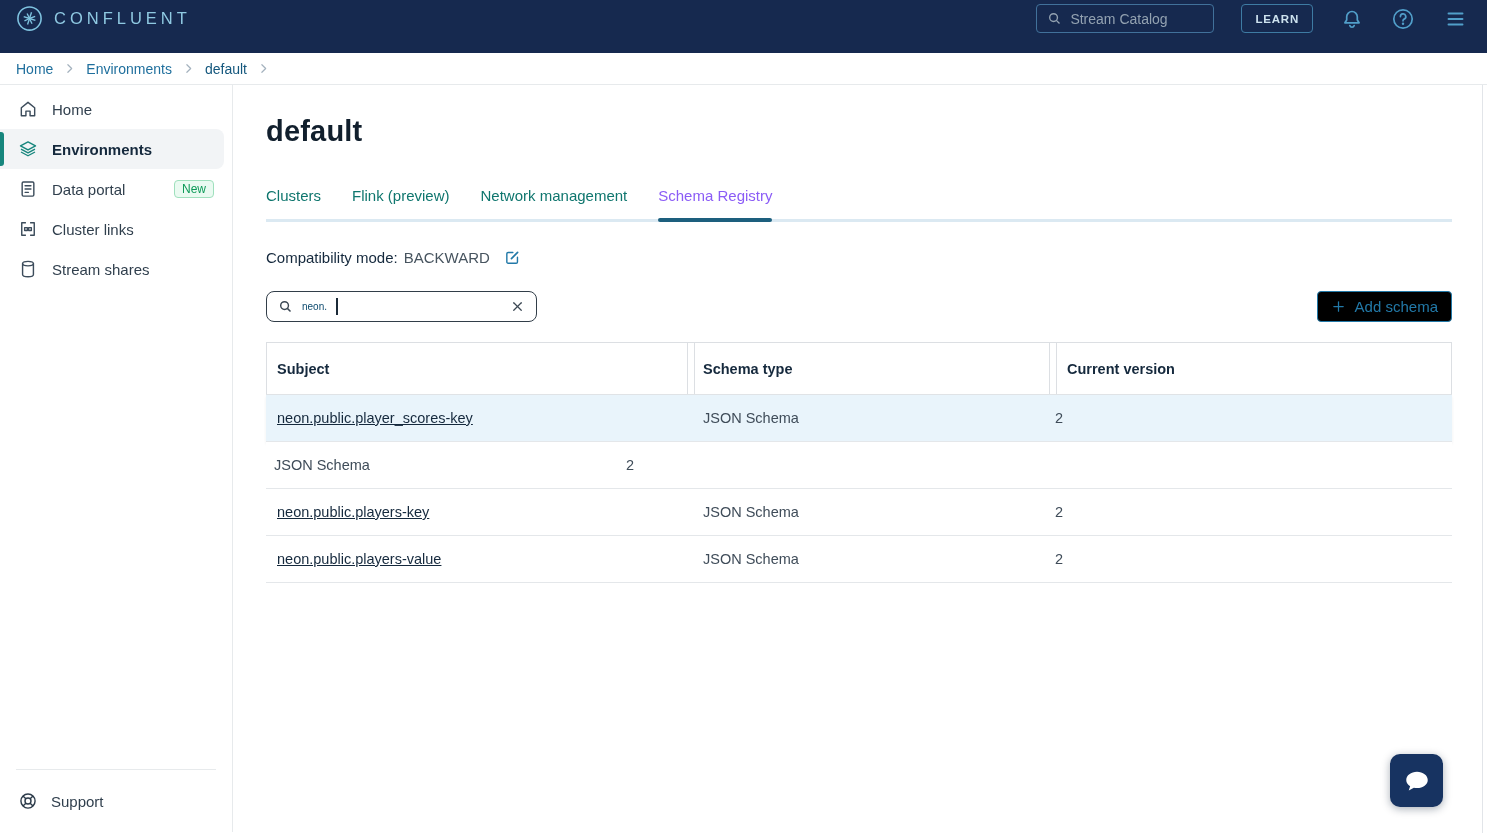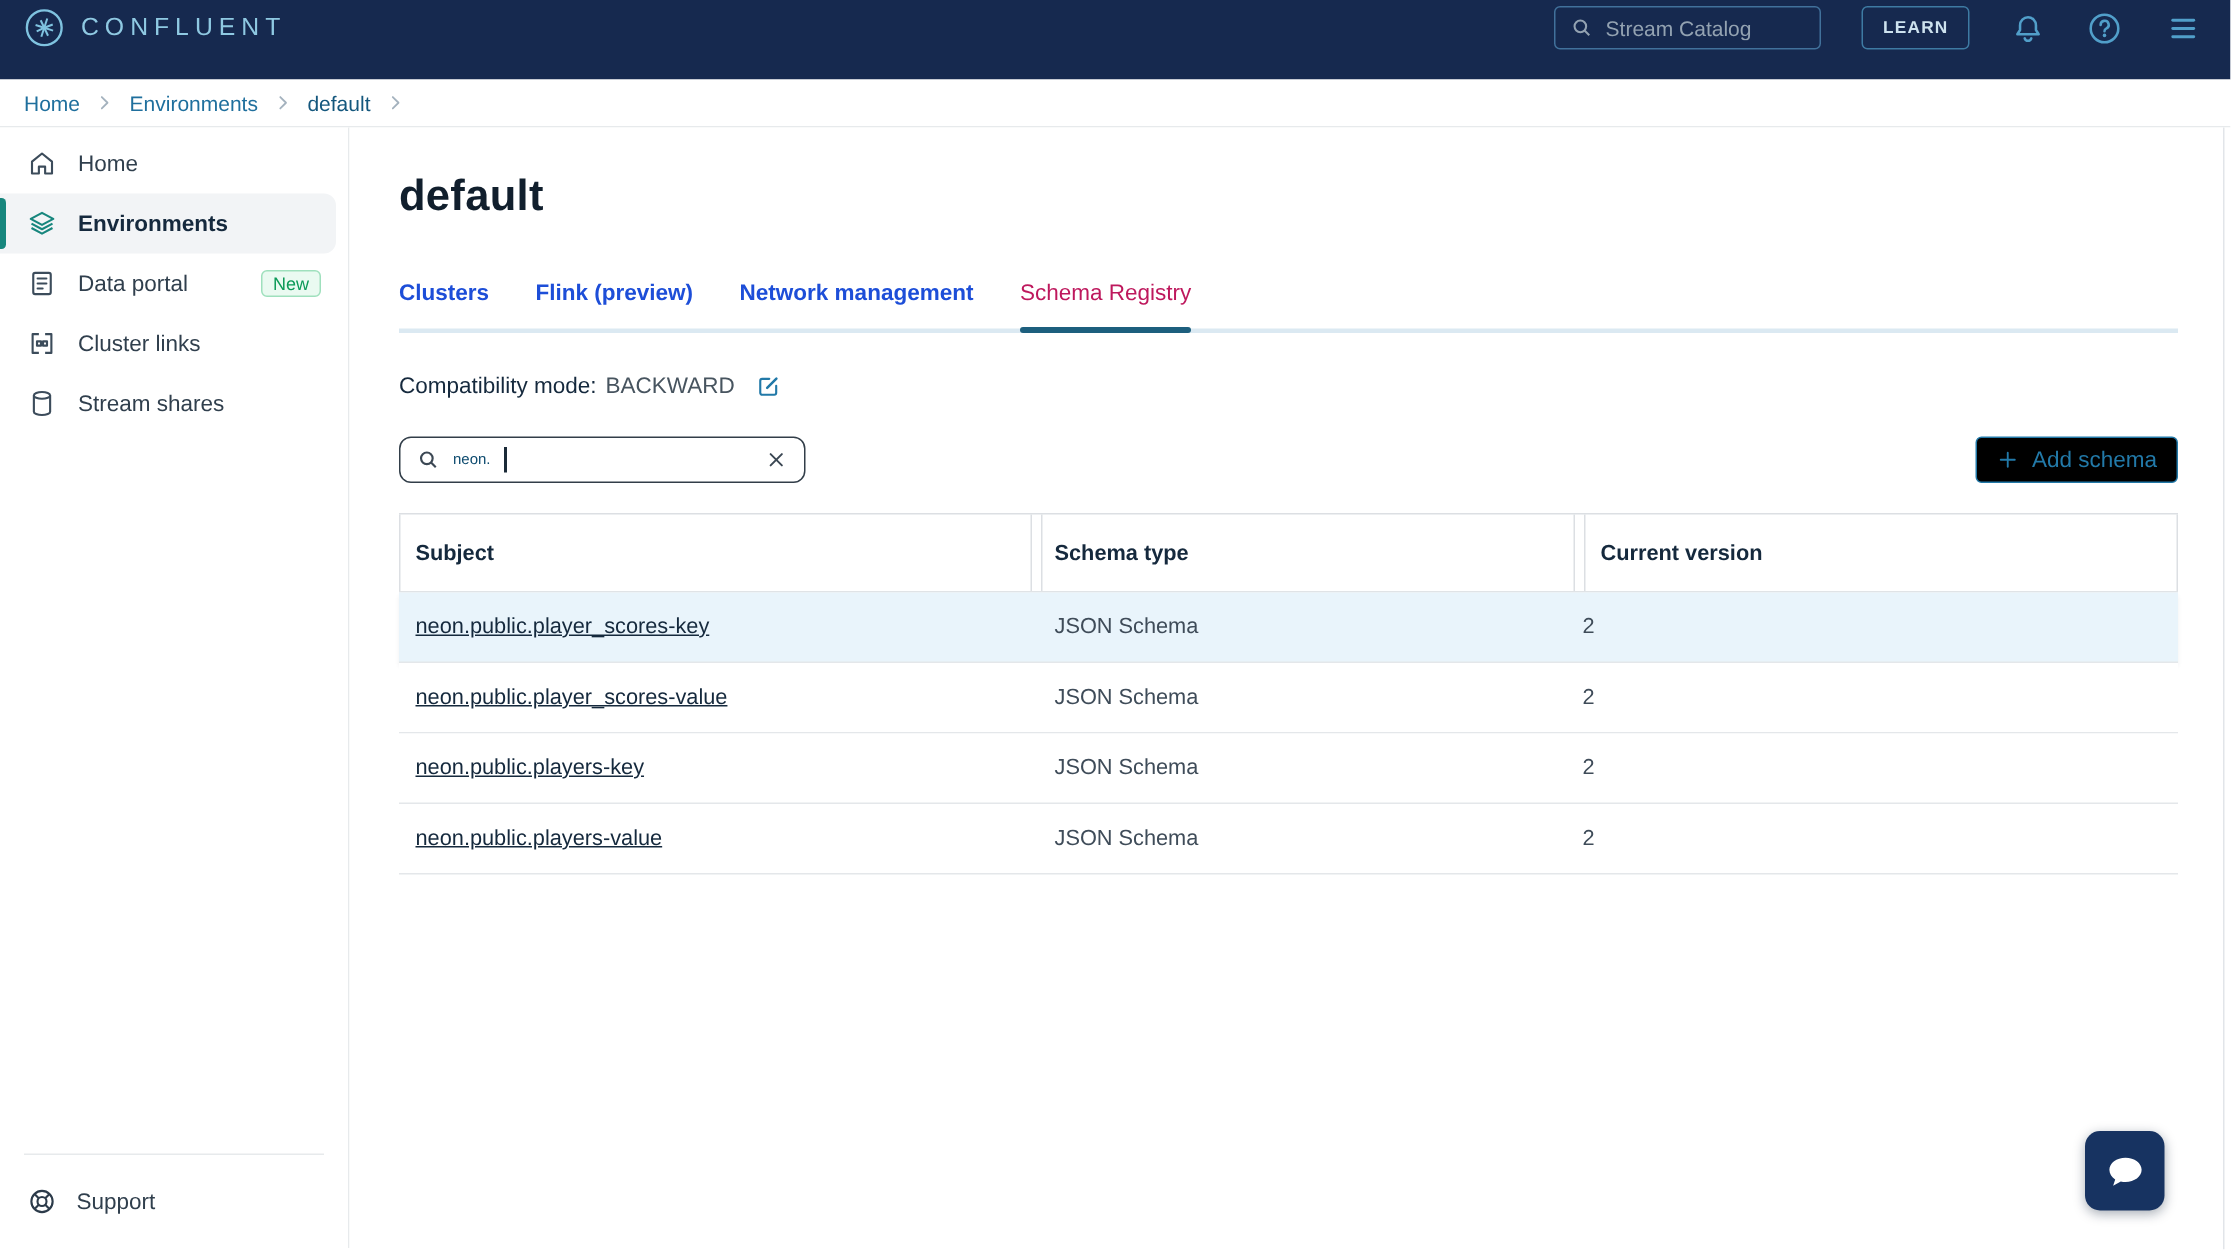--- a/index.html
+++ b/index.html
@@ -38,22 +38,22 @@
   .badge-new { margin-left: auto; margin-right: 10px; font-size: 12px; color: #0d9a58; background: #eafaf1; border: 1px solid #9fe0bd; border-radius: 4px; padding: 1px 7px; font-weight: 400; }
   .sidebar-bottom { position: absolute; left: 0; right: 0; bottom: 0; }
   .side-divider { border-top: 1px solid #e7eaec; margin: 0 16px; }
   .support-item { height: 62px; display: flex; align-items: center; gap: 13px; padding-left: 18px; font-size: 15px; color: #303f4d; cursor: pointer; }
   .support-item .s-icon { width: 20px; height: 20px; color: #2c3b4a; }
 
   
   .main { flex: 1; padding: 0 35px 0 33px; background: #fff; position: relative; }
   .page-title { margin-top: 30px; font-size: 29px; font-weight: 700; color: #111f2d; letter-spacing: 0.2px; }
   .tabs { margin-top: 39px; display: flex; gap: 31px; border-bottom: 3px solid #dbe9f2; }
-  .tab { padding-bottom: 15px; font-size: 15px; color: #1d4ed8; cursor: pointer; position: relative; font-weight: bold; }
-  .tab.active { color: #be185d; font-weight: 500; }
+  .tab { padding-bottom: 15px; font-size: 15px; color: #0f766e; cursor: pointer; position: relative; }
+  .tab.active { color: #8b5cf6; font-weight: 500; }
   .tab.active::after { content: ""; position: absolute; left: 0; right: 0; bottom: -3px; height: 4px; background: #1d5f7e; border-radius: 2px; }
   .compat { margin-top: 27px; display: flex; align-items: center; gap: 6px; font-size: 15px; }
   .compat-label { font-weight: 400; color: #15293d; }
   .compat-value { color: #47545f; }
   .edit-icon { width: 17px; height: 17px; color: #2279a8; margin-left: 8px; cursor: pointer; }
 
   .toolbar { margin-top: 25px; display: flex; align-items: center; justify-content: space-between; }
   .schema-search { width: 271px; height: 31px; border: 1.5px solid #323e49; border-radius: 8px; display: flex; align-items: center; padding: 0 11px; gap: 9px; background: #fff; cursor: text; }
   .schema-search svg { width: 15px; height: 15px; color: #3c4854; flex: none; }
   .schema-search .value { font-size: 10px; color: #0c4a6e; }
@@ -253,21 +253,20 @@
           <div class="th th-type">Schema type</div>
           <div class="th th-version">Current version</div>
         </div>
 
         <div class="trow hl">
           <div class="td td-subject"><a class="subject-link">neon.public.player_scores-key</a></div>
           <div class="td td-type">JSON Schema</div>
           <div class="td td-version">2</div>
         </div>
         <div class="trow">
-          <div class="td td-subject"><a class="subject-link">neon.public.player_scores-value</a></div>
           <div class="td td-type">JSON Schema</div>
           <div class="td td-version">2</div>
         </div>
         <div class="trow">
           <div class="td td-subject"><a class="subject-link">neon.public.players-key</a></div>
           <div class="td td-type">JSON Schema</div>
           <div class="td td-version">2</div>
         </div>
         <div class="trow">
           <div class="td td-subject"><a class="subject-link">neon.public.players-value</a></div>

